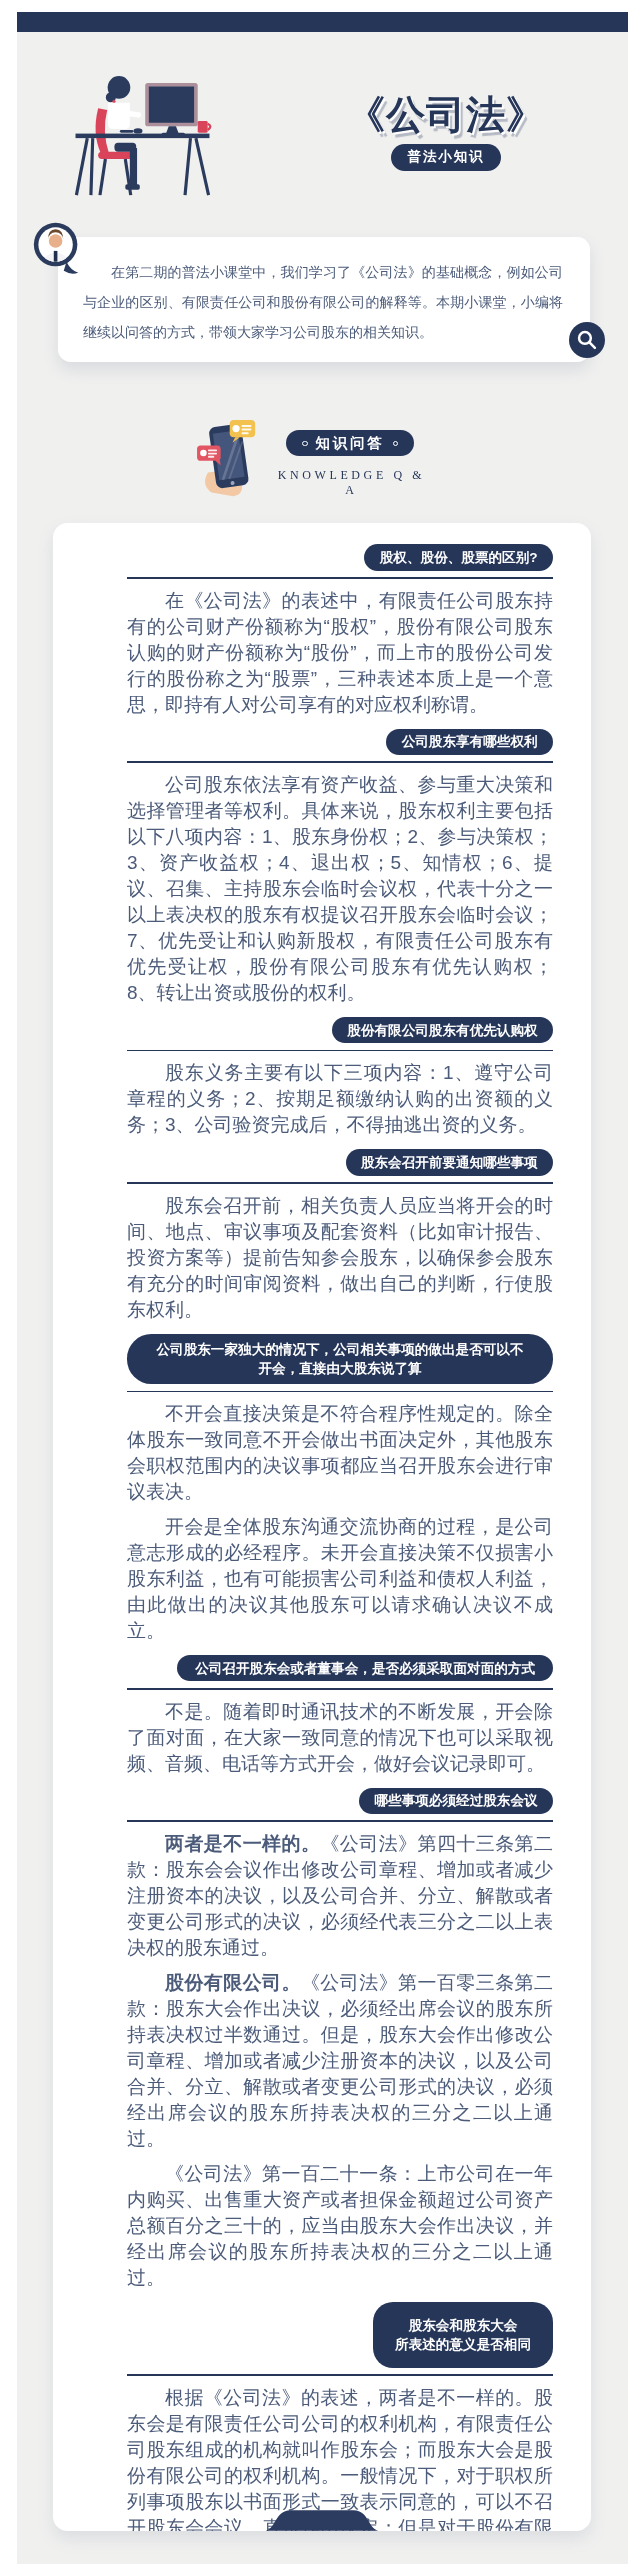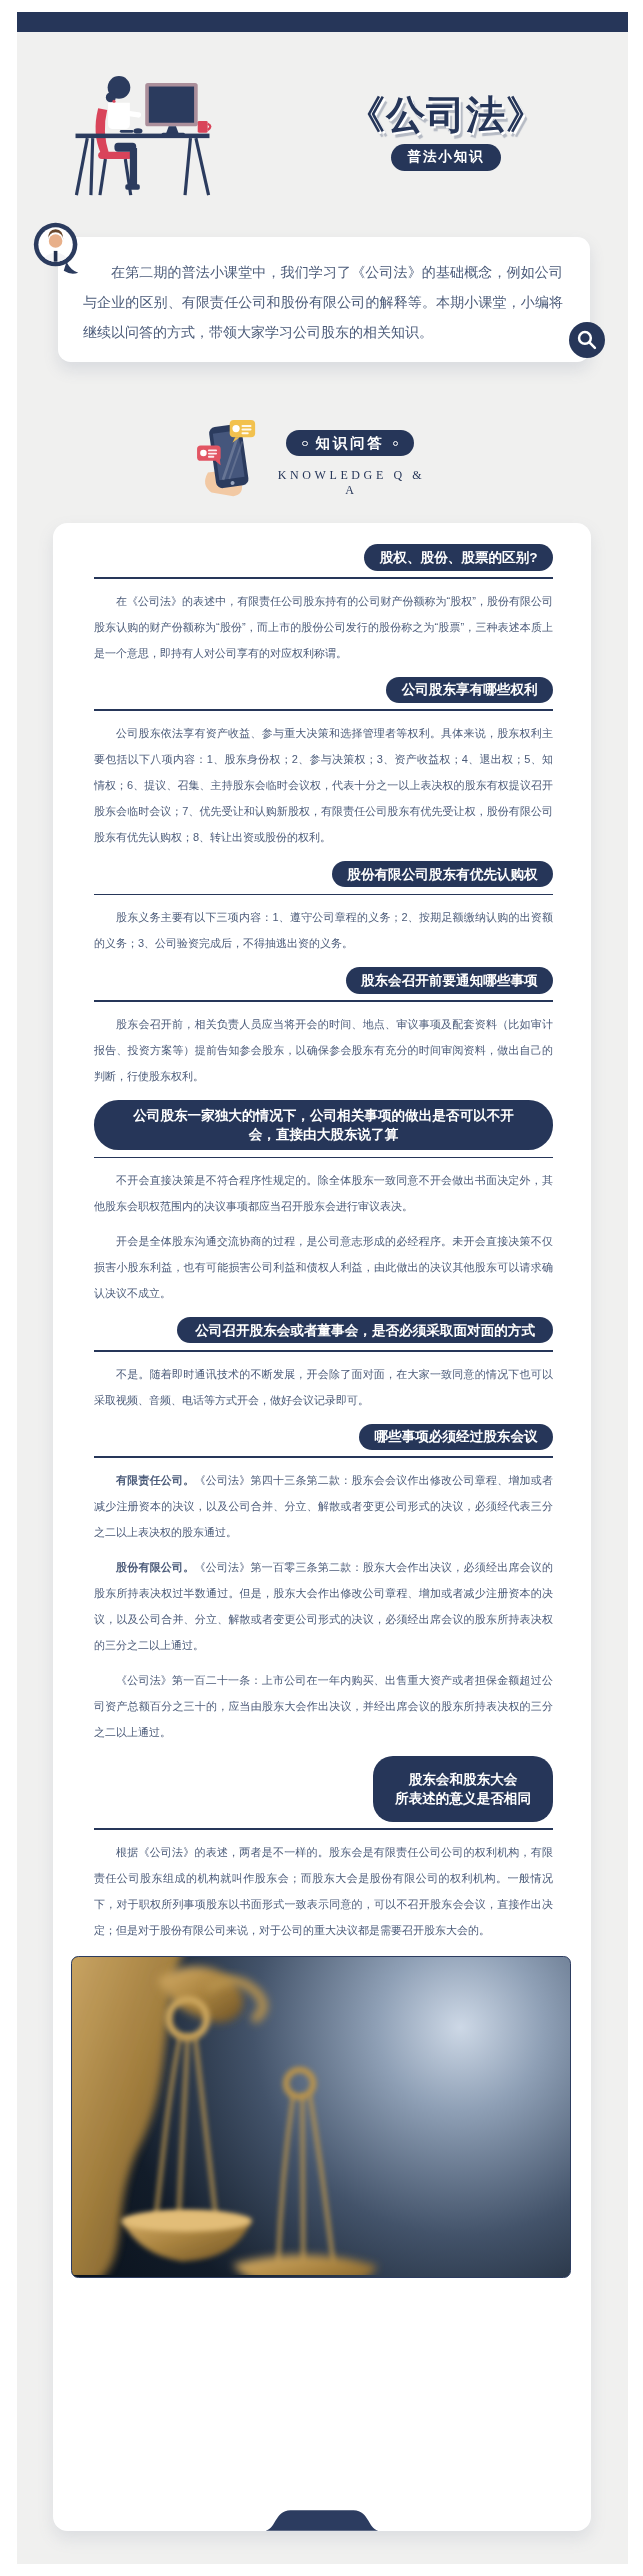--- a/index.html
+++ b/index.html
@@ -36,29 +36,29 @@
     border-radius:13.6px;display:flex;align-items:center;justify-content:center;gap:8.1px;}
   .qa-pill .label{color:#fff;font-size:14.5px;font-weight:bold;letter-spacing:2.7px;}
   .qa-pill .ring{width:5.4px;height:5.4px;border:1.4px solid #fff;border-radius:50%;}
   .qa-caption{position:absolute;left:253px;top:49px;width:163px;text-align:center;
     font-family:"Liberation Serif",serif;font-size:12px;letter-spacing:3.6px;color:var(--navy);}
 
   
   .main-card{position:absolute;left:36px;top:511px;width:538px;height:2008px;background:#fff;
     border-radius:14.5px;box-shadow:0 7.2px 16.3px rgba(110,120,150,0.15);
     padding:20px 38px 0 41px;display:flex;flex-direction:column;overflow:hidden;}
-  .qa-section{display:flex;flex-direction:column;margin-top:11px;}
+  .qa-section{display:flex;flex-direction:column;margin-top:11px;margin-left:33px;}
   .qa-section:first-child{margin-top:1.8px;}
   .q-badge{background:var(--navy);color:#fff;font-weight:bold;font-size:13.6px;line-height:19px;
     padding:3.6px 15.4px;border-radius:14.5px;align-self:flex-end;text-align:center;}
   .q-badge.wide{padding:3.6px 18px;}
   .q-badge.center2{align-self:center;width:100%;border-radius:24.4px;padding:6.3px 27px;}
   .q-badge.right2{border-radius:20px;padding:14px 22px;}
   .rule{height:1.8px;background:var(--navy);margin-top:6.3px;}
-  .qa-section p{font-size:11px;line-height:26px;color:var(--text);text-align:justify;
+  .qa-section p{font-size:19px;line-height:26px;color:var(--text);text-align:justify;
     text-indent:2em;margin-top:9px;}
   .qa-section p b{color:var(--text);}
 
   
   .photo{position:relative;margin-top:12.6px;margin-left:-22.6px;width:500px;height:322px;
     border:1.8px solid #2c3c60;border-radius:7.2px;overflow:hidden;
     background:radial-gradient(circle at 78% 22%, #cdd8e6 0%, #8fa0b6 18%, #43536a 45%, #121c29 75%, #0a121c 100%);}
   .photo svg{position:absolute;left:0;top:0;}
 
   .bottom-tab{position:absolute;left:50%;bottom:0;transform:translateX(-50%);width:117px;height:21px;}
@@ -219,21 +219,21 @@
             <div>公司召开股东会或者董事会，是否必须采取面对面的方式</div>
           </div>
           <div class="rule"></div>
           <p><span>不是。随着即时通讯技术的不断发展，开会除了面对面，在大家一致同意的情况下也可以采取视频、音频、电话等方式开会，做好会议记录即可。</span></p>
         </section>
         <section class="qa-section">
           <div class="q-badge right">
             <div>哪些事项必须经过股东会议</div>
           </div>
           <div class="rule"></div>
-          <p><b>有限责任公司。</b><span>《公司法》第四十三条第二款：股东会会议作出修改公司章程、增加或者减少注册资本的决议，以及公司合并、分立、解散或者变更公司形式的决议，必须经代表三分之二以上表决权的股东通过。</span></p>
+          <p><b>两者是不一样的。</b><span>《公司法》第四十三条第二款：股东会会议作出修改公司章程、增加或者减少注册资本的决议，以及公司合并、分立、解散或者变更公司形式的决议，必须经代表三分之二以上表决权的股东通过。</span></p>
           <p><b>股份有限公司。</b><span>《公司法》第一百零三条第二款：股东大会作出决议，必须经出席会议的股东所持表决权过半数通过。但是，股东大会作出修改公司章程、增加或者减少注册资本的决议，以及公司合并、分立、解散或者变更公司形式的决议，必须经出席会议的股东所持表决权的三分之二以上通过。</span></p>
           <p><span>《公司法》第一百二十一条：上市公司在一年内购买、出售重大资产或者担保金额超过公司资产总额百分之三十的，应当由股东大会作出决议，并经出席会议的股东所持表决权的三分之二以上通过。</span></p>
         </section>
         <section class="qa-section">
           <div class="q-badge right2">
             <div>股东会和股东大会</div>
             <div>所表述的意义是否相同</div>
           </div>
           <div class="rule"></div>
           <p><span>根据《公司法》的表述，两者是不一样的。股东会是有限责任公司公司的权利机构，有限责任公司股东组成的机构就叫作股东会；而股东大会是股份有限公司的权利机构。一般情况下，对于职权所列事项股东以书面形式一致表示同意的，可以不召开股东会会议，直接作出决定；但是对于股份有限公司来说，对于公司的重大决议都是需要召开股东大会的。</span></p>

